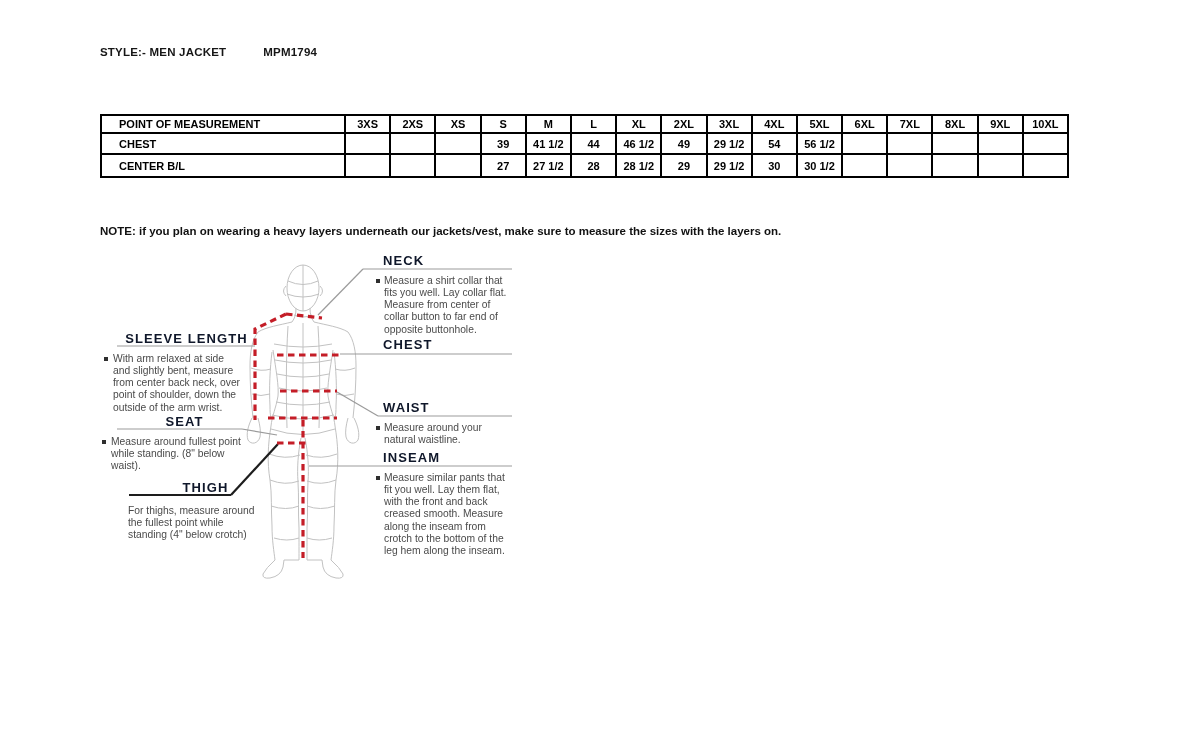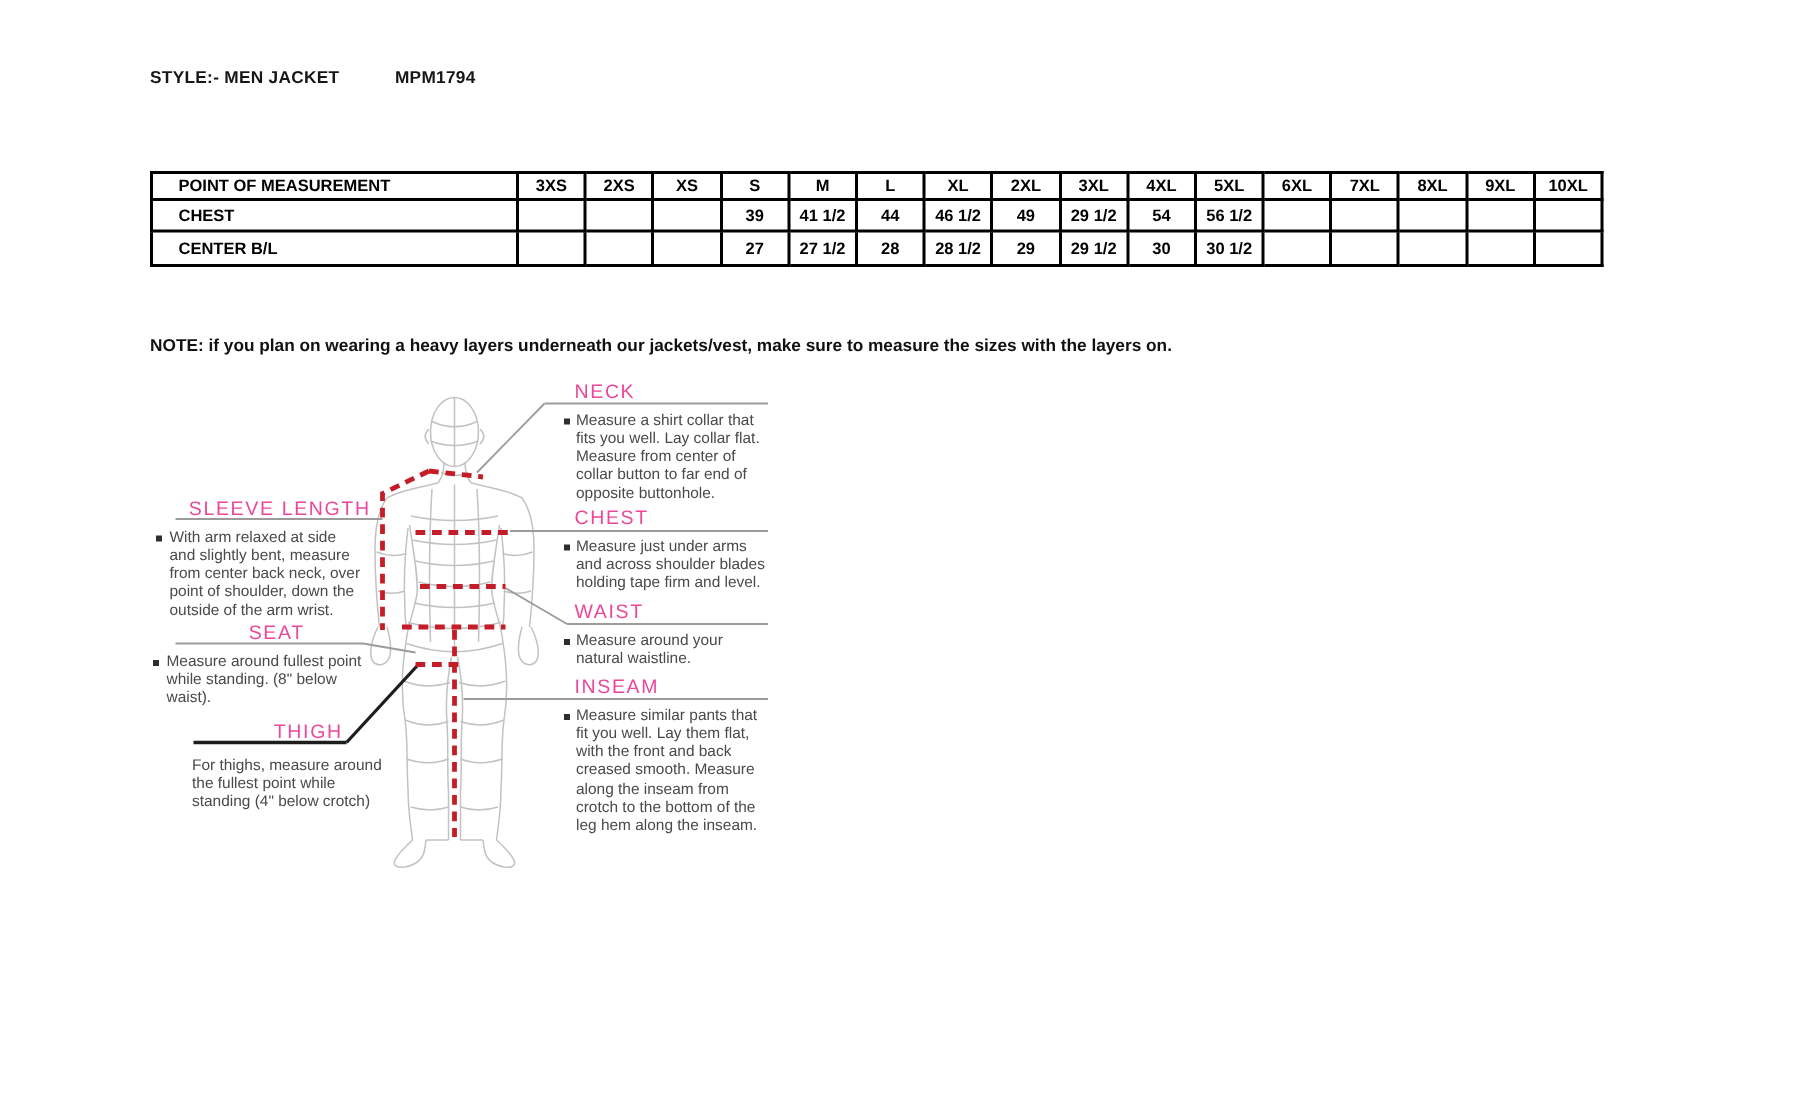--- a/index.html
+++ b/index.html
@@ -19,21 +19,21 @@
   .chart tr:nth-child(3) td{height:21px;}
   .chart tr:nth-child(4) td{height:23px;}
 
   
   .note{position:absolute;left:100px;top:225px;font-size:11.5px;font-weight:bold;color:#111;}
 
   
   .diagram{position:absolute;left:100px;top:248px;width:430px;height:360px;}
   .diagram svg{position:absolute;left:0;top:0;}
   .lbl{position:absolute;}
-  .lbl h3{margin:0;font-size:13px;font-weight:400;letter-spacing:1.1px;color:#ec4899;}
+  .lbl h3{margin:0;font-size:13px;font-weight:700;letter-spacing:1.1px;color:#0f172a;}
   .desc{position:relative;margin-top:7px;font-size:10.3px;line-height:1.18;color:#4a4a4a;padding-left:10px;}
   .desc::before{content:"";position:absolute;left:1px;top:4px;width:4px;height:4px;background:#2e2e2e;}
   .desc.no-bullet{padding-left:0;}
   .desc.no-bullet::before{display:none;}
   .lbl.left h3{margin-left:15px;text-align:center;}
   .lbl.right h3{margin-left:7px;}
   .lbl.right .desc{padding-left:8px;}
   .lbl.right .desc::before{left:0;}
 </style>
 </head>
@@ -200,21 +200,20 @@
         <path d="M203,172 V310"></path>
       </g>
     </svg>
 
     <div class="lbl right" style="left:276px;top:5px;width:136px">
       <h3>NECK</h3>
       <div class="desc" style="width:128px">Measure a shirt collar that fits you well. Lay collar flat. Measure from center of collar button to far end of opposite buttonhole.</div>
     </div>
     <div class="lbl right" style="left:276px;top:89px;width:136px">
       <h3>CHEST</h3>
-      <div class="desc" style="width:128px">Measure just under arms and across shoulder blades holding tape firm and level.</div>
     </div>
     <div class="lbl right" style="left:276px;top:152px;width:136px">
       <h3>WAIST</h3>
       <div class="desc" style="width:128px">Measure around your natural waistline.</div>
     </div>
     <div class="lbl right" style="left:276px;top:202px;width:136px">
       <h3>INSEAM</h3>
       <div class="desc" style="width:128px">Measure similar pants that fit you well. Lay them flat, with the front and back creased smooth. Measure along the inseam from crotch to the bottom of the leg hem along the inseam.</div>
     </div>
 

